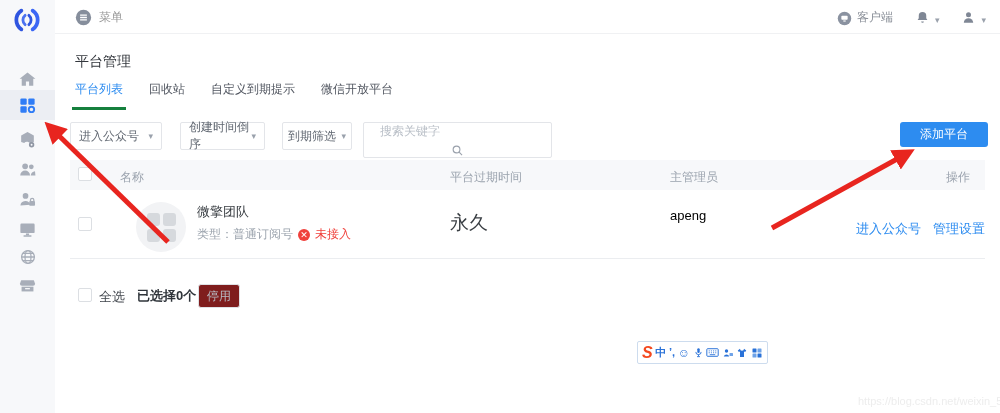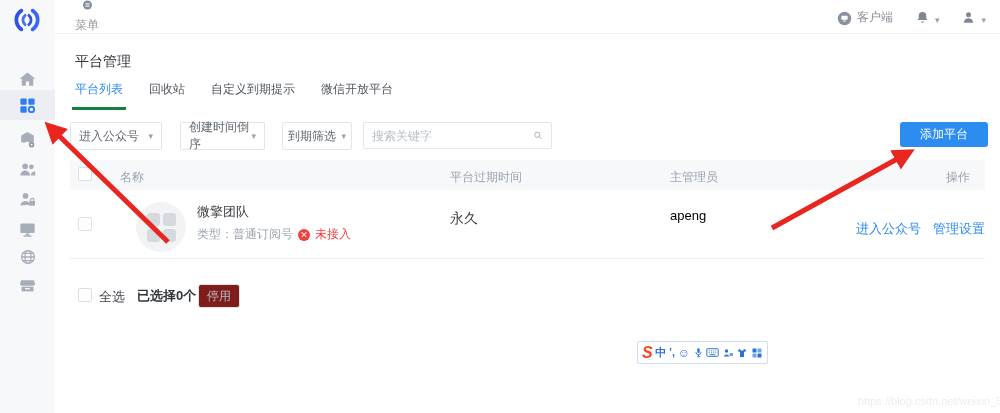--- a/index.html
+++ b/index.html
@@ -9,54 +9,54 @@
 
   
   .sidebar { position:absolute; left:0; top:0; width:55px; height:413px; background:#f7f8fa; }
   .logo { position:absolute; left:12px; top:5px; width:30px; height:30px; }
   .side-item { position:absolute; left:0; width:55px; height:30px; display:flex; align-items:center; justify-content:center; cursor:pointer; }
   .side-item.active { background:#eceef3; }
   .side-item svg { display:block; }
 
   
   .topbar { position:absolute; left:55px; top:0; width:945px; height:34px; background:#fff; border-bottom:1px solid #f0f1f3; }
-  .menu-group { position:absolute; left:20px; top:0; height:34px; display:flex; align-items:center; gap:7px; color:#999; cursor:pointer;flex-direction:column; }
+  .menu-group { position:absolute; left:20px; top:0; height:34px; display:flex; align-items:center; gap:7px; color:#999; cursor:pointer; }
   .top-right { position:absolute; right:14px; top:0; height:34px; display:flex; align-items:center; gap:22px; }
   .tr-item { display:flex; align-items:flex-end; gap:5px; color:#8a8f98; cursor:pointer; }
   .caret { font-size:9px; color:#9aa1ac; line-height:1; }
 
   
   .page-title { position:absolute; left:75px; top:53px; font-size:14px; color:#33373d; }
   .tabs { position:absolute; left:72px; top:78px; display:flex; gap:20px; }
   .tab { font-size:12px; color:#515660; padding:3px 3px 9px; cursor:pointer; }
   .tab.active { color:#2d8cf0; border-bottom:3px solid #15803d; }
 
   
   .drop-btn { position:absolute; top:122px; height:28px; background:#fff; border:1px solid #e3e5e9; border-radius:2px;
               display:flex; align-items:center; justify-content:space-between; padding:0 8px; color:#5f6670; cursor:pointer; }
-  .search-box { position:absolute; left:363px; top:122px; width:189px; height:27px; border:1px solid #e3e5e9; border-radius:2px;
-                display:flex; align-items:center; padding:0 8px; gap:6px; }
+  .search-box { position:absolute; left:363px; top:122px; width:189px; height:36px; border:1px solid #e3e5e9; border-radius:2px;
+                display:flex; align-items:center; padding:0 8px; gap:6px;flex-direction:column; }
   .search-box input { border:none; outline:none; flex:1; font-size:12px; color:#555; font-family:inherit; background:transparent; }
   .search-box input::placeholder { color:#b9bfc7; }
   .add-btn { position:absolute; left:900px; top:122px; width:88px; height:25px; background:#2d8cf0; color:#fff; border:none;
              border-radius:3px; font-size:12px; font-family:inherit; cursor:pointer; }
 
   
   .thead { position:absolute; left:70px; top:160px; width:915px; height:30px; background:#f7f8fa; color:#9ba3ae; }
   .th { position:absolute; top:9px; font-size:12px; }
   .checkbox { width:14px; height:14px; background:#fff; border:1px solid #dcdfe3; border-radius:2px; cursor:pointer; }
   .row-border { position:absolute; left:70px; top:258px; width:915px; height:1px; background:#ebedf0; }
   .avatar { position:absolute; left:136px; top:202px; width:50px; height:50px; border-radius:50%; background:#f2f3f5; }
   .avatar span { position:absolute; width:13px; height:13px; border-radius:3px; background:#d6d9dd; }
   .cell-name { position:absolute; left:197px; top:203px; font-size:13px; color:#383d42; }
   .cell-sub { position:absolute; left:197px; top:226px; font-size:12px; color:#9ba3ad; display:flex; align-items:center; gap:5px; }
   .badge-x { display:inline-flex; width:12px; height:12px; border-radius:50%; background:#f0413c; color:#fff; font-size:9px;
              align-items:center; justify-content:center; font-weight:bold; }
   .status-red { color:#f0413c; }
-  .cell-expiry { position:absolute; left:450px; top:210px; font-size:14px; color:#383d42; }
+  .cell-expiry { position:absolute; left:450px; top:210px; font-size:19px; color:#383d42; }
   .cell-admin { position:absolute; left:670px; top:208px; font-size:13px; color:#000000; }
   .cell-actions { position:absolute; right:15px; top:220px; font-size:13px; color:#2d8cf0; display:flex; gap:12px; }
   .cell-actions span { cursor:pointer; }
 
   
   .f-check { position:absolute; left:78px; top:288px; }
   .f-selectall { position:absolute; left:99px; top:288px; font-size:13px; color:#40454c; cursor:pointer; }
   .f-count { position:absolute; left:137px; top:287px; font-size:13px; font-weight:bold; color:#2f343a; }
   .f-disable { position:absolute; left:198px; top:284px; width:42px; height:24px; background:#7f1d1d; border:1px solid #dfe1e5;
                border-radius:3px; color:#b8bdc6; font-size:12px; font-family:inherit; cursor:pointer; }

